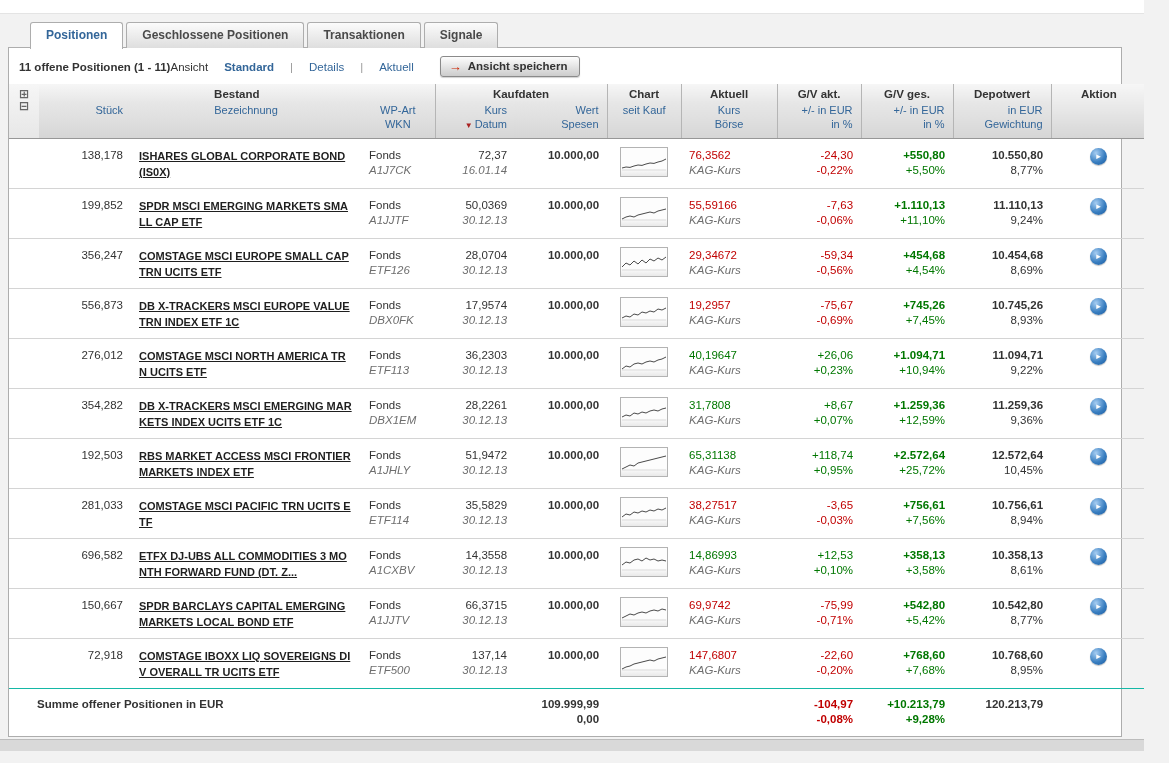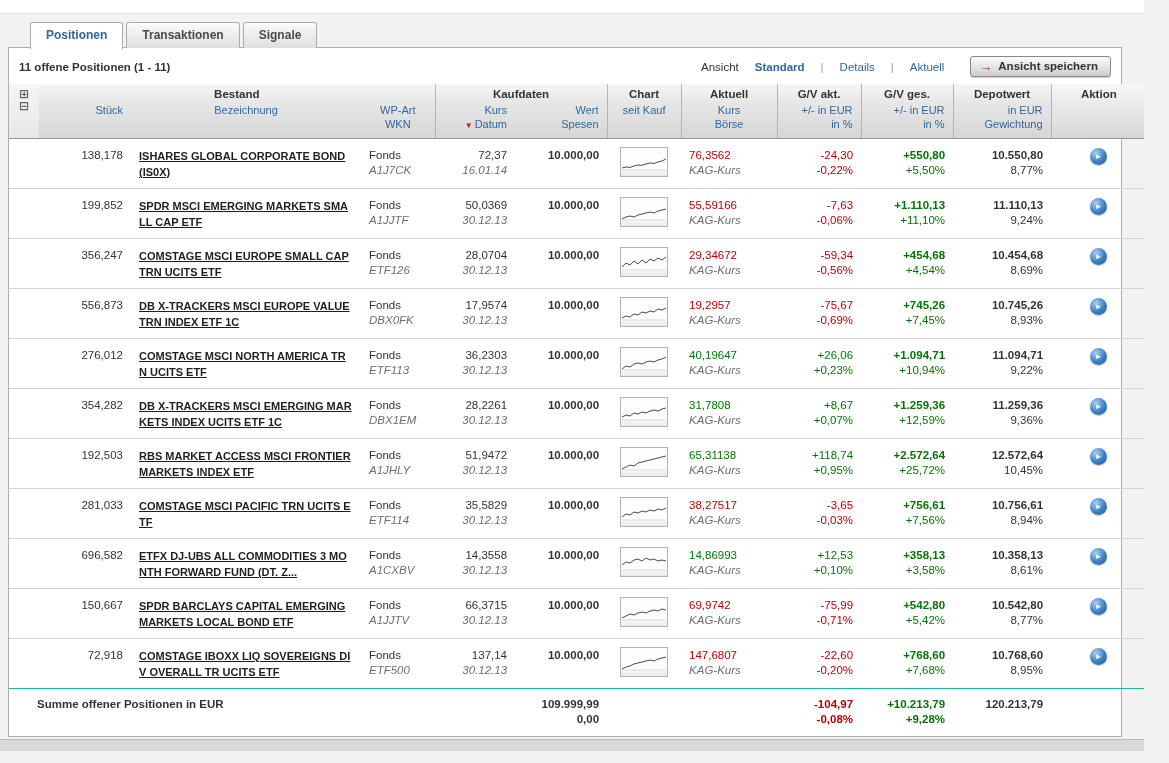--- a/index.html
+++ b/index.html
@@ -10,21 +10,21 @@
   .top-strip{height:14px;background:#ffffff;border-bottom:1px solid #e4e4e4;}
 
   
   .tabs-row{display:flex;gap:3px;margin-left:30px;position:relative;top:1px;z-index:2;padding-top:7px;}
   .tab{padding:5px 15px 5px;border:1px solid #adadad;border-bottom:none;border-radius:3px 3px 0 0;
        background:linear-gradient(#fbfbfb,#dedede);font-size:12px;font-weight:bold;color:#4a4a4a;cursor:pointer;}
   .tab.active{background:#ffffff;color:var(--blue);padding-bottom:7px;margin-bottom:-1px;}
 
   
   .panel{margin:0 22px 0 8px;background:#ffffff;border:1px solid #adadad;position:relative;z-index:1;}
-  .toolbar{display:flex;justify-content:space-between;align-items:center;padding:8px 10px 7px;}
+  .toolbar{display:flex;align-items:center;padding:8px 10px 7px;}
   .toolbar-left{font-size:11.5px;font-weight:bold;color:#333;}
   .toolbar-right{display:flex;align-items:center;gap:16px;font-size:11.5px;color:#333;}
   .view-link{color:var(--blue);cursor:pointer;text-decoration:none;}
   .view-link.current{font-weight:bold;}
   .sep{color:#999;}
   .save-btn{display:inline-flex;align-items:center;gap:6px;margin-left:10px;padding:3px 12px 4px 8px;
             border:1px solid #8a8a8a;border-radius:3px;background:linear-gradient(#fdfdfd,#cccccc);
             font-size:11.5px;font-weight:bold;color:#333;cursor:pointer;box-shadow:0 1px 1px rgba(0,0,0,.18);}
   .save-arrow{color:#cc2200;font-weight:bold;font-size:13px;line-height:11px;}
 
@@ -72,20 +72,21 @@
   .bottom-strip{height:12px;background:#d9d9d9;border-top:1px solid #bcbcbc;margin-top:2px;}
 </style>
 </head>
 <body>
 
 <div class="page">
   <div class="top-strip"></div>
 
   <div class="tabs-row">
     <div class="tab active">Positionen</div>
+    <div class="tab">Geschlossene Positionen</div>
     <div class="tab">Transaktionen</div>
     <div class="tab">Signale</div>
   </div>
 
   <div class="panel">
 
     <div class="toolbar">
       <div class="toolbar-left">11 offene Positionen (1 - 11)</div>
       <div class="toolbar-right">
         <span>Ansicht</span>

